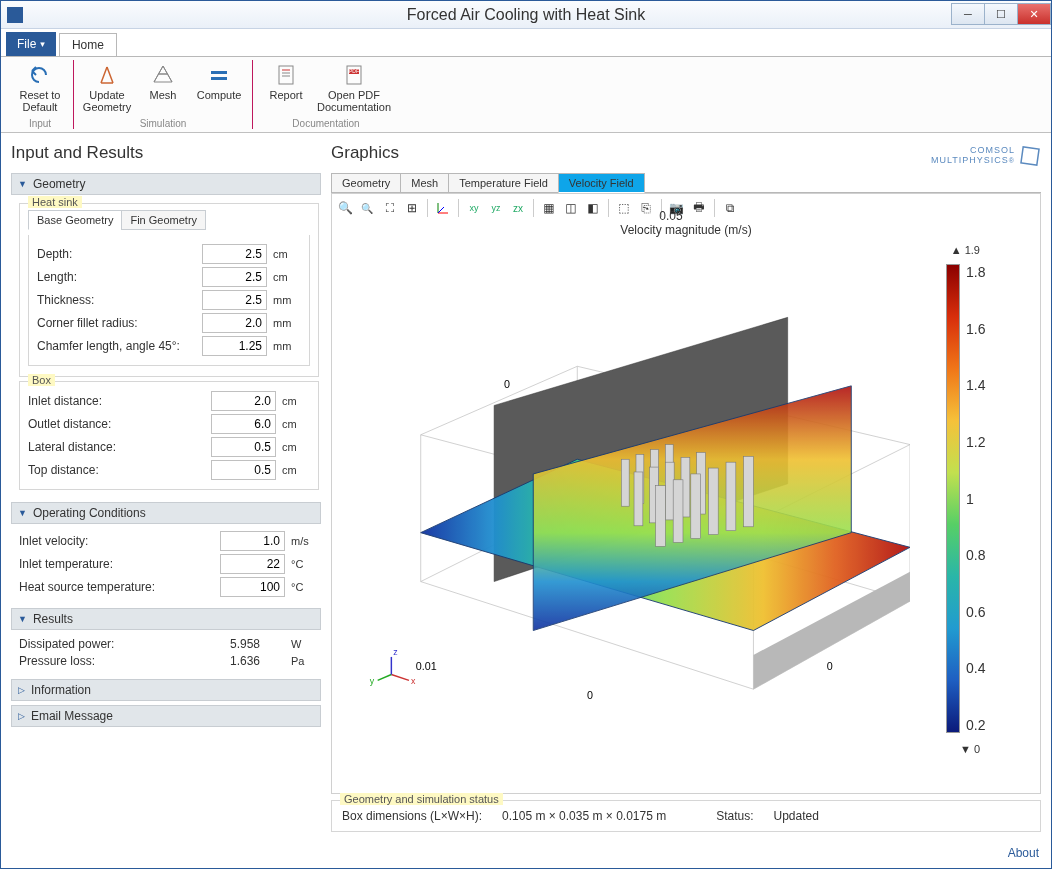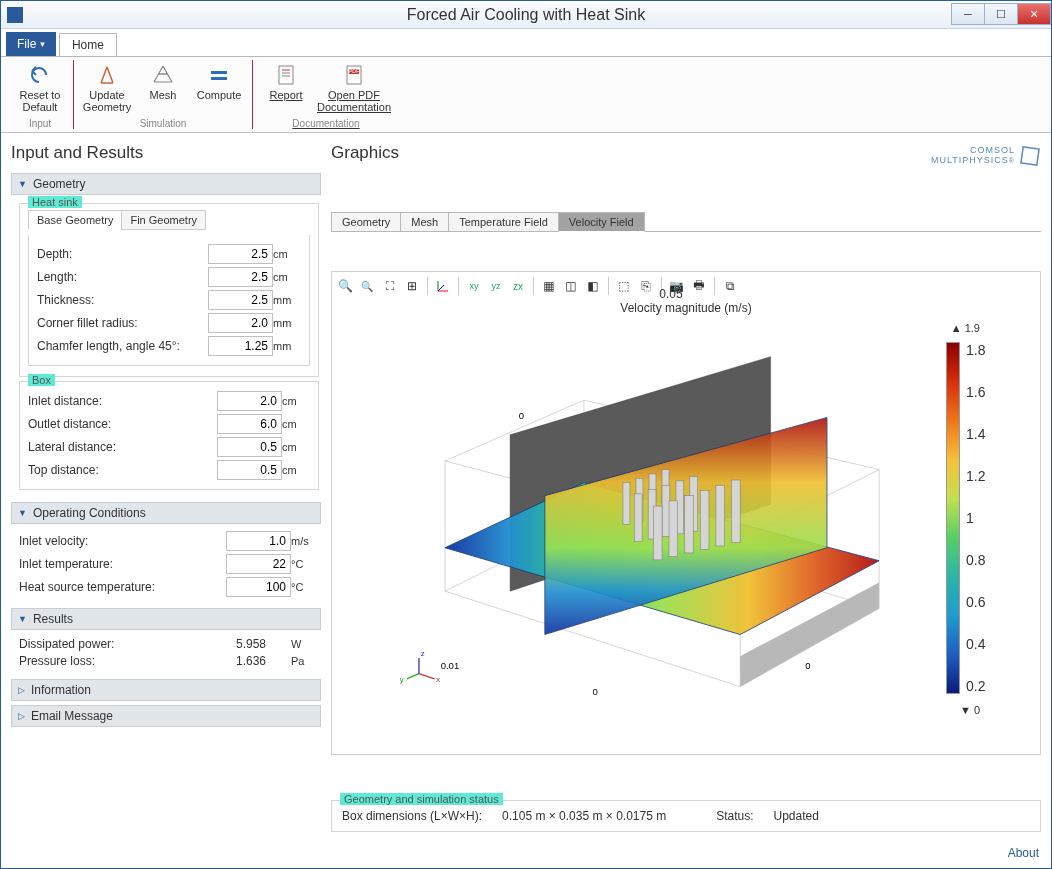--- a/index.html
+++ b/index.html
@@ -17,56 +17,56 @@
 
 
 .menubar { display: flex; align-items: flex-end; border-bottom: 1px solid #b8b8b8; padding-left: 5px; height: 28px; background: #fff; }
 .file-btn { background: #2a5a99; color: #fff; padding: 4px 10px; font-size: 12px; display: flex; align-items: center; gap: 4px; border: 1px solid #2a5a99; cursor: pointer; }
 .file-btn::after { content: "▾"; font-size: 9px; }
 .tab-btn { background: #fff; border: 1px solid #b8b8b8; border-bottom: none; padding: 4px 12px; margin-left: 3px; font-size: 12px; cursor: pointer; }
 
 
 .ribbon { display: flex; border-bottom: 1px solid #c0c0c0; background: #fcfcfc; padding: 3px 6px; }
 .ribbon-group { display: flex; flex-direction: column; align-items: center; border-right: 1px solid #be185d; padding: 0 6px; }
-.ribbon-group:last-child { border-right: none; text-decoration: underline; }
+.ribbon-group:last-child { border-right: none; }
 .ribbon-items { display: flex; gap: 2px; }
 .ribbon-item { display: flex; flex-direction: column; align-items: center; justify-content: flex-start; padding: 3px 6px; cursor: pointer; font-size: 11px; width: 54px; text-align: center; }
 .ribbon-item.wide { width: 78px; }
 .ribbon-icon { width: 24px; height: 24px; margin-bottom: 2px; display: flex; align-items: center; justify-content: center; }
 .ribbon-group-label { font-size: 10px; color: #888; margin-top: 2px; }
 
 
 .main { flex: 1; display: flex; padding: 10px; gap: 10px; min-height: 0; }
 .left-panel { width: 310px; display: flex; flex-direction: column; }
-.right-panel { flex: 1; display: flex; flex-direction: column; min-width: 0; gap: 39px; }
+.right-panel { flex: 1; display: flex; flex-direction: column; min-width: 0; }
 .panel-title { font-size: 17px; font-weight: 300; color: #333; margin-bottom: 6px; }
 
 
 .section-header { background: #e1e6ea; border: 1px solid #c8cdd2; padding: 3px 6px; display: flex; align-items: center; gap: 6px; font-size: 12px; cursor: pointer; margin-top: 4px; }
 .section-header .arrow { color: #2a5a99; font-size: 9px; }
 .section-body { padding: 4px 2px 4px 8px; }
 
 
 .fieldset { border: 1px solid #d6d6d6; padding: 6px 8px; margin: 4px 0; position: relative; }
-.fieldset-legend { position: absolute; top: -8px; left: 8px; background: #5eead4; padding: 0 4px; font-size: 11px; color: #555; }
+.fieldset-legend { position: absolute; top: -8px; left: 8px; background: #fef9c3; padding: 0 4px; font-size: 11px; color: #555; }
 .inner-tabs { display: flex; margin-bottom: 6px; }
 .inner-tab { border: 1px solid #c8cdd2; padding: 3px 8px; font-size: 11px; background: #f5f5f5; cursor: pointer; margin-right: -1px; }
 .inner-tab.active { background: #fff; border-bottom-color: #fff; }
 
 
-.form-row { display: flex; align-items: center; margin: 3px 0; font-size: 12px; }
+.form-row { display: flex; align-items: center; margin: 3px 0; gap: 6px; font-size: 12px; }
 .form-row label { flex: 1; }
 .form-row input { width: 65px; text-align: right; padding: 2px 4px; border: 1px solid #c0c0c0; font-size: 12px; }
 .form-row .unit { width: 28px; font-size: 11px; }
 .form-row .readonly { width: 55px; text-align: left; }
 
 
 .graphics-tabs { display: flex; border-bottom: 1px solid #b8b8b8; margin-top: 4px; }
 .gtab { border: 1px solid #b8b8b8; padding: 3px 10px; font-size: 11px; background: #f5f5f5; cursor: pointer; margin-right: -1px; margin-bottom: -1px; }
-.gtab.active { background: #a3a3a3; border-bottom-color: #fff; }
+.gtab.active { background: #0ea5e9; border-bottom-color: #fff; }
 .logo-area { margin-left: auto; display: flex; align-items: center; }
 .graphics-header { display: flex; align-items: center; }
 
 .graphics-toolbar { display: flex; gap: 2px; padding: 4px; align-items: center; }
 .gtool { width: 20px; height: 20px; display: flex; align-items: center; justify-content: center; cursor: pointer; font-size: 12px; }
 .gtool-sep { width: 1px; height: 18px; background: #ccc; margin: 0 3px; }
 
 .graphics-canvas { flex: 1; border: 1px solid #d0d0d0; background: #fff; position: relative; overflow: hidden; }
 .status-legend-wrap { border: 1px solid #d6d6d6; margin-top: 6px; padding: 8px 10px; position: relative; }
 .about-link { text-align: right; font-size: 12px; color: #2a5a99; padding: 4px 12px 8px; cursor: pointer; }

